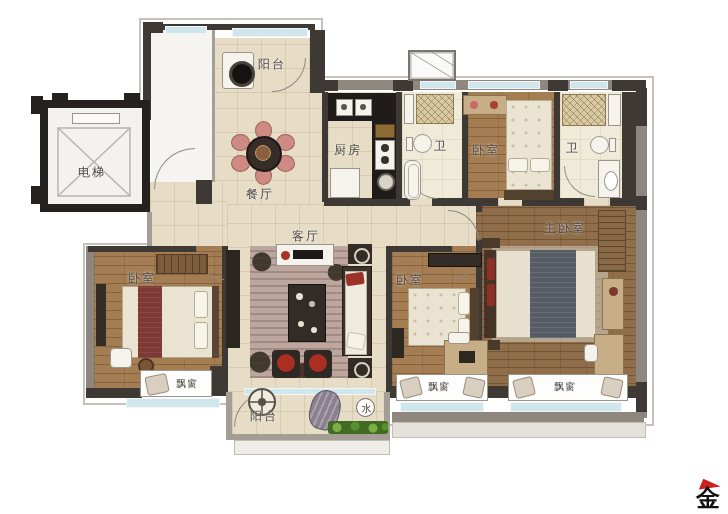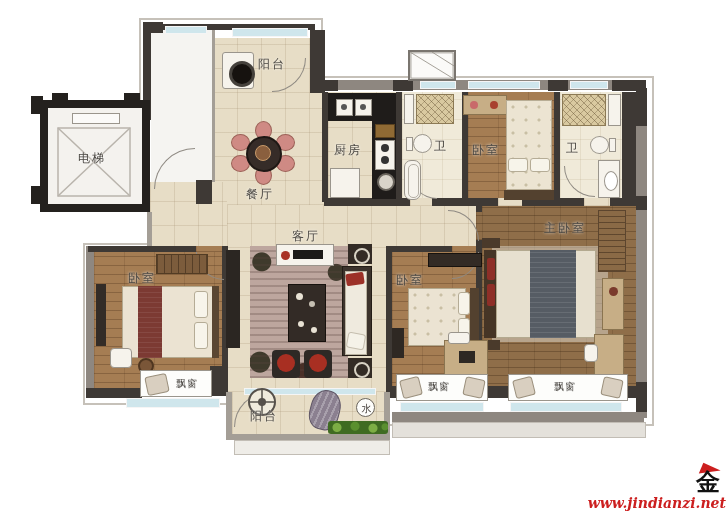--- a/index.html
+++ b/index.html
@@ -332,21 +332,21 @@
     </svg>
   </div>
   <div class="f" style="left:310px;top:390px;width:30px;height:40px;background:#8b8090;border:1px solid #5e5565;border-radius:45% 45% 40% 40%;transform:rotate(14deg);
        background-image:repeating-linear-gradient(100deg,rgba(255,255,255,.25) 0 2px,transparent 2px 6px);"></div>
   <div class="f" style="left:328px;top:421px;width:60px;height:13px;background:#3f6b22;border-radius:3px;
        background-image:radial-gradient(circle at 15% 50%,#7dae45 4px,transparent 5px),radial-gradient(circle at 45% 40%,#5a8f2f 4px,transparent 5px),radial-gradient(circle at 75% 55%,#7dae45 4px,transparent 5px),radial-gradient(circle at 95% 45%,#5a8f2f 3px,transparent 4px);"></div>
   <div class="f round" style="left:356px;top:398px;width:19px;height:19px;background:#fdfdfb;border:1px solid #6b665e;z-index:7;">
     <span class="abs" style="left:0;top:3px;width:19px;text-align:center;font-size:10px;color:#3e3935;letter-spacing:0;">水</span>
   </div>
 
-  <div class="lbl" style="left:78px;top:150px;">电梯</div>
+  <div class="lbl" style="left:78px;top:164px;">电梯</div>
   <div class="lbl" style="left:258px;top:56px;">阳台</div>
   <div class="lbl" style="left:246px;top:186px;">餐厅</div>
   <div class="lbl" style="left:334px;top:142px;">厨房</div>
   <div class="lbl" style="left:434px;top:138px;">卫</div>
   <div class="lbl" style="left:472px;top:142px;">卧室</div>
   <div class="lbl" style="left:566px;top:140px;">卫</div>
   <div class="lbl" style="left:544px;top:220px;">主卧室</div>
   <div class="lbl" style="left:292px;top:228px;">客厅</div>
   <div class="lbl" style="left:128px;top:270px;">卧室</div>
   <div class="lbl" style="left:396px;top:272px;">卧室</div>
@@ -355,16 +355,15 @@
   <div class="lbl lbl-sm" style="left:428px;top:380px;">飘窗</div>
   <div class="lbl lbl-sm" style="left:554px;top:380px;">飘窗</div>
 
   <div id="wm">
     <div class="row">
       <div class="logo">
         <div class="roof"></div>
         <div class="char">金</div>
       </div>
     </div>
-    <div class="url">www.jindianzi.net</div>
   </div>
 
 </div>
 
 </body></html>

